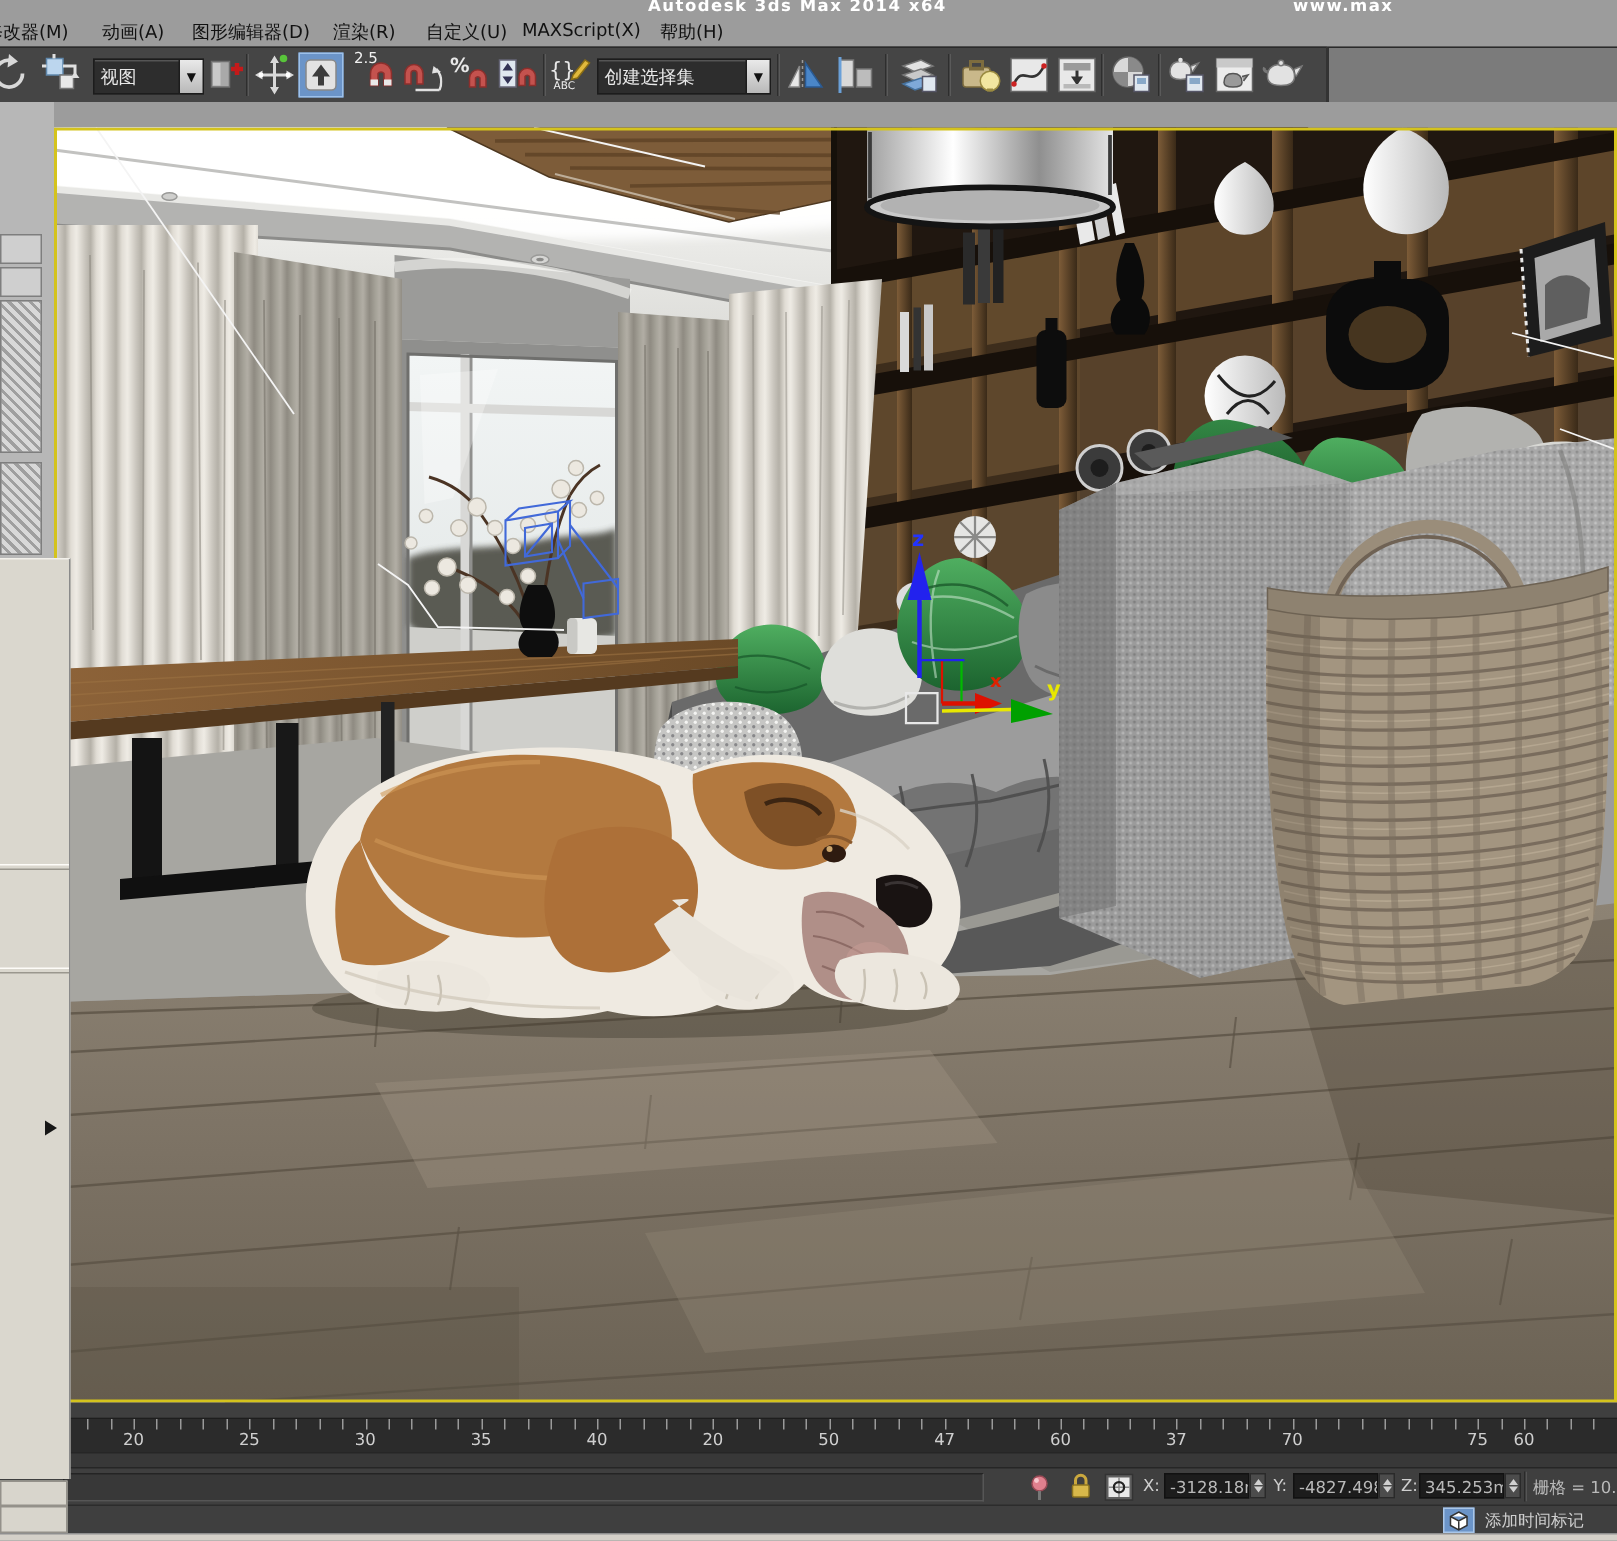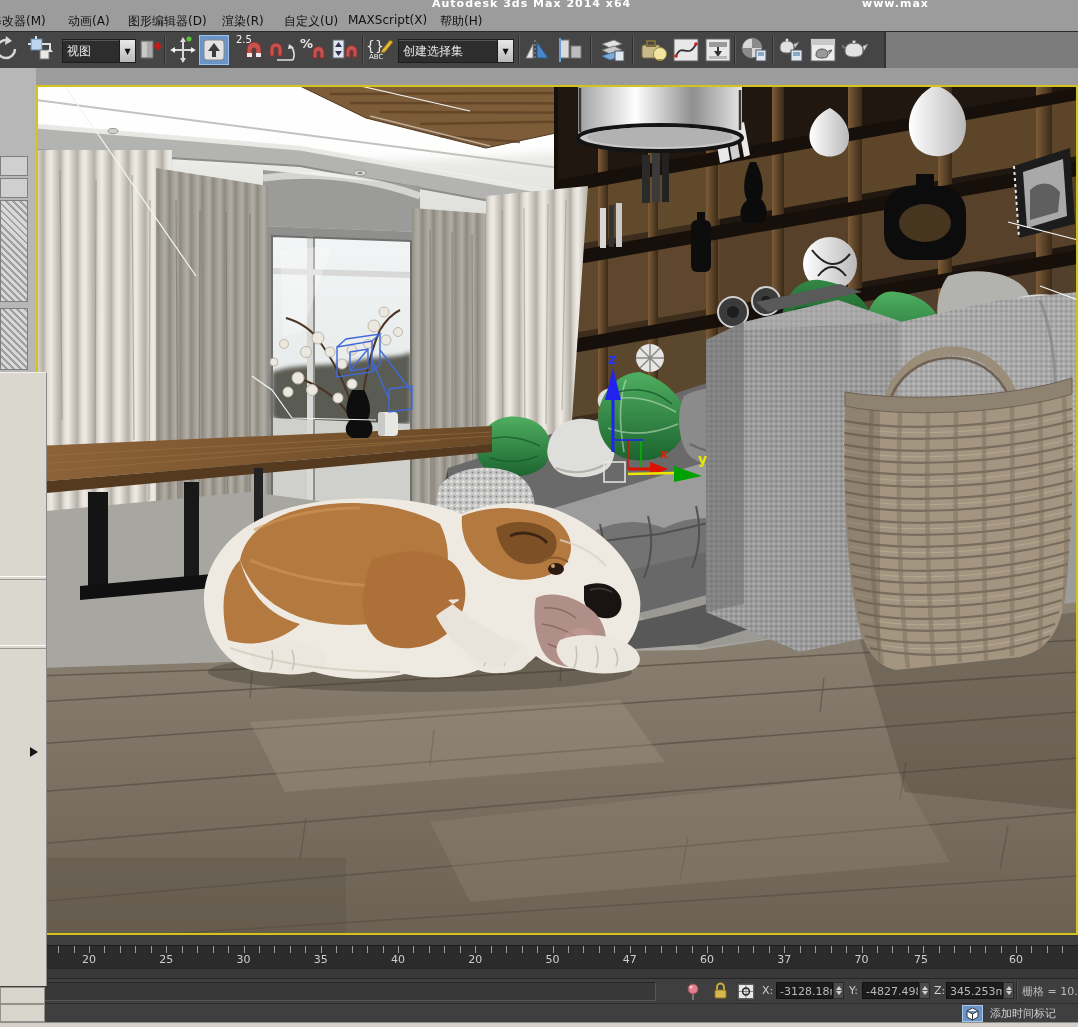--- a/index.html
+++ b/index.html
@@ -824,21 +824,21 @@
     <div class="tlabel" style="left: 130.25px;">25</div>
     <div class="tlabel" style="left: 207.5px;">30</div>
     <div class="tlabel" style="left: 284.75px;">35</div>
     <div class="tlabel" style="left: 362px;">40</div>
     <div class="tlabel" style="left: 439.25px;">20</div>
     <div class="tlabel" style="left: 516.5px;">50</div>
     <div class="tlabel" style="left: 593.75px;">47</div>
     <div class="tlabel" style="left: 671px;">60</div>
     <div class="tlabel" style="left: 748.25px;">37</div>
     <div class="tlabel" style="left: 825.5px;">70</div>
-    <div class="tlabel" style="left: 885px;">75</div>
+    <div class="tlabel" style="left: 949px;">75</div>
     <div class="tlabel" style="left: 980px;">60</div>
   </div>
 <div class="abs" id="subruler"></div>
 
 <div class="abs" id="statusrow1">
   <div class="promptfield"></div>
 
   <svg class="abs" style="left:684px;top:3px" width="18" height="19">
     <circle cx="9" cy="7" r="5" fill="#e0808e" stroke="#9a4a56"></circle>
       <circle cx="7" cy="5" r="1.6" fill="#f6c6cc"></circle>

